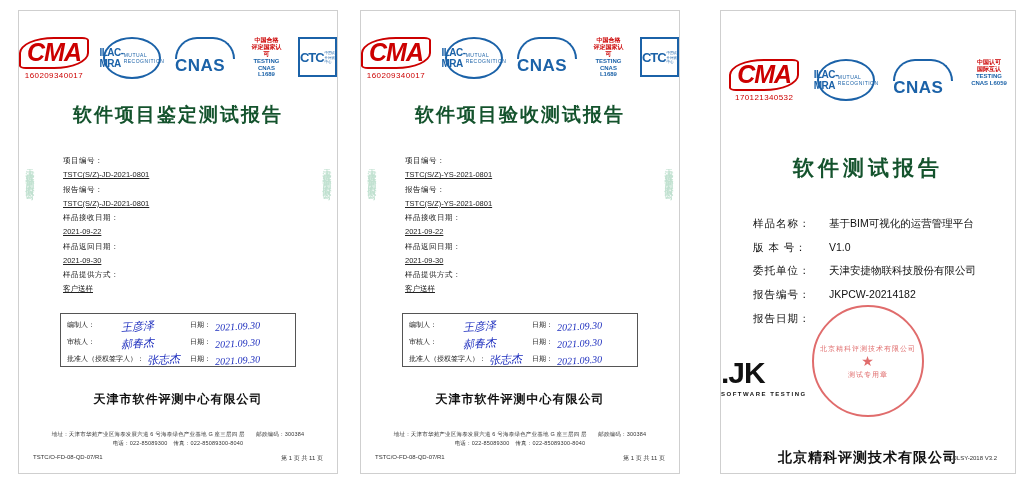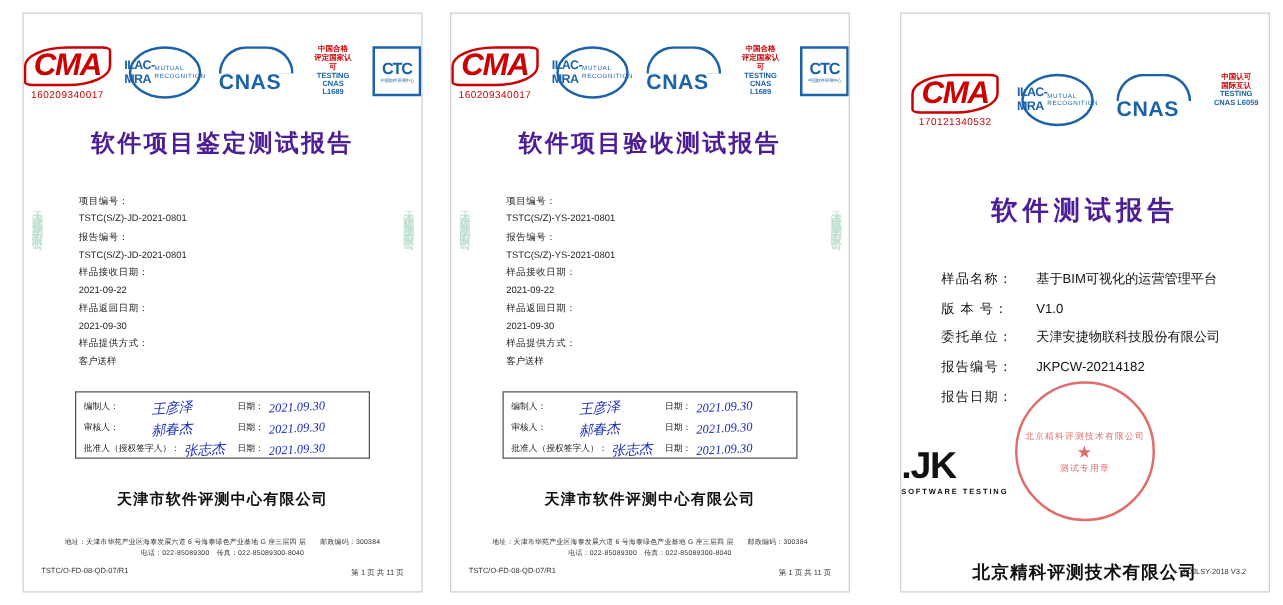--- a/index.html
+++ b/index.html
@@ -64,40 +64,40 @@
 
   
   .cnasblk{ text-align:center;line-height:1.15; }
   .cnasblk .cn{color:#cc0000;font-size:6px;font-weight:bold;}
   .cnasblk .en{color:#1b62a8;font-size:6px;font-weight:bold;}
   .cnasblk .no{color:#1b62a8;font-size:6px;font-weight:bold;}
 
   
   .ctc{
     width:40px;height:40px;border:2px solid #1b62a8;
-    display:flex;flex-direction:column;align-items:center;justify-content:center;
+    display:flex;flex-direction:row;align-items:center;justify-content:center;
     color:#1b62a8;box-sizing:border-box;
   }
   .ctc .g{font-size:13px;font-weight:bold;letter-spacing:-1px;}
   .ctc .s{font-size:4px;letter-spacing:-0.3px;transform:scale(.9);}
 
   
   .rpt-title{
-    text-align:center;font-size:19px;font-weight:bold;color:#4c1d95;
+    text-align:center;font-size:19px;font-weight:bold;color:#14532d;
     letter-spacing:2px;margin-top:22px;
   }
   #doc3 .rpt-title{font-size:21px;letter-spacing:4px;margin-top:52px;}
 
   
   .info{
     margin:26px auto 0 auto;width:230px;font-size:7.5px;color:#222;line-height:1.9;
   }
   .info .row{display:flex;flex-direction:column;}
   .info .lbl{width:62px;letter-spacing:0.5px;}
-  .info .val{flex:1;font-family:"Liberation Sans", sans-serif;}
+  .info .val{flex:1;font-family:"Liberation Sans", sans-serif;text-decoration:underline;}
 
   
   .sig{
     margin:16px auto 0 auto;width:236px;height:54px;
     border:1px solid #555;position:relative;box-sizing:border-box;
     font-size:7px;color:#222;
   }
   .sig .line{position:absolute;left:6px;right:6px;display:flex;align-items:center;}
   .sig .l1{top:4px;} .sig .l2{top:21px;} .sig .l3{top:38px;}
   .sig .k{width:54px;}

